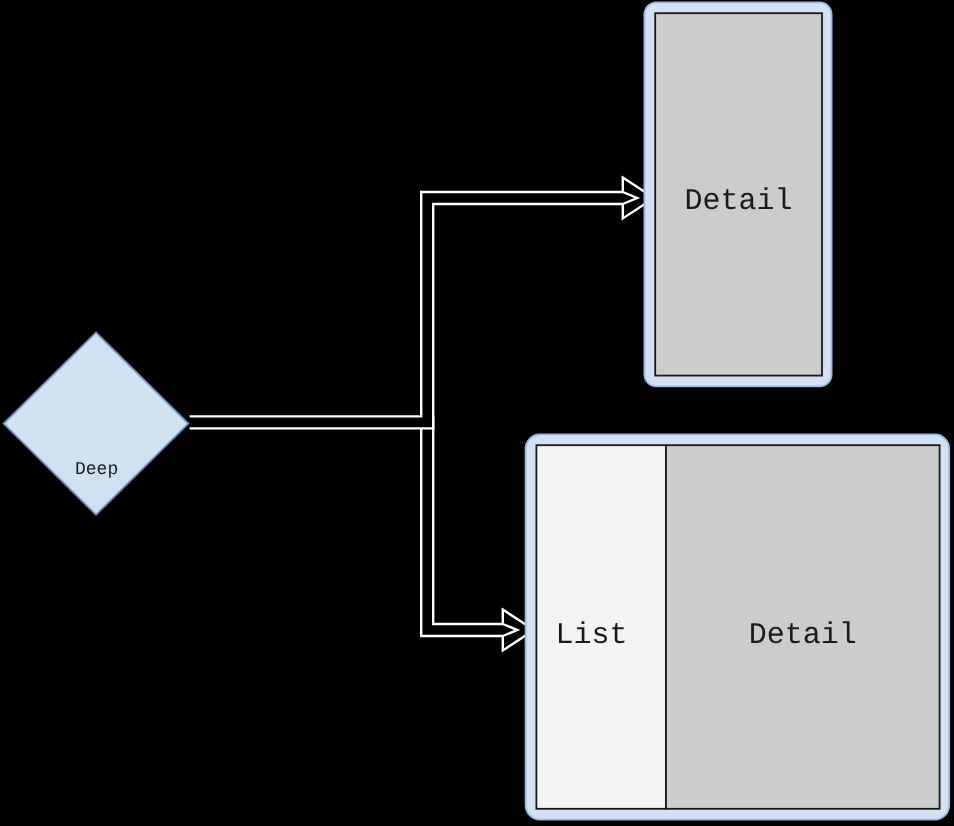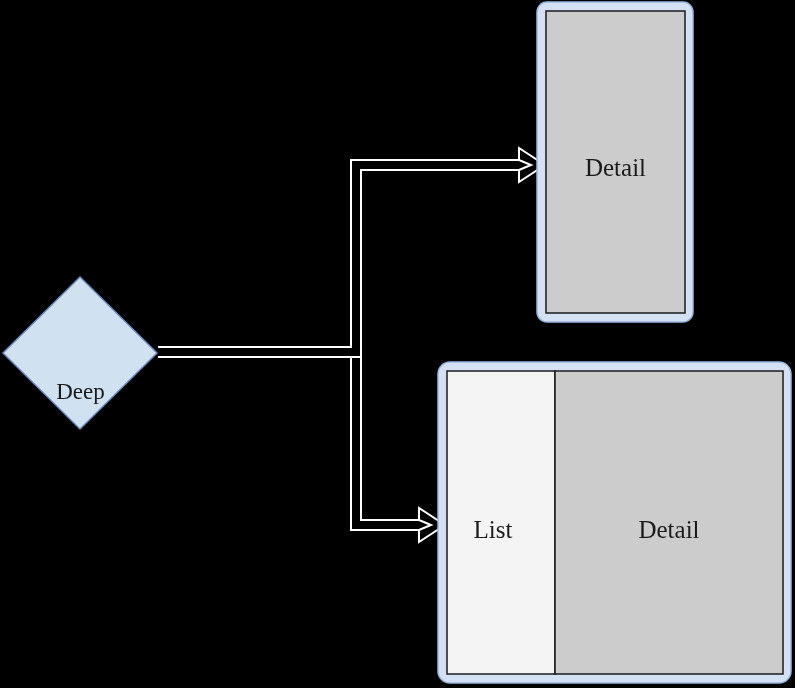--- a/index.html
+++ b/index.html
@@ -18,29 +18,29 @@
   .svg-layer {
     position: absolute;
     left: 0;
     top: 0;
     width: 795px;
     height: 688px;
   }
   .node-label {
     position: absolute;
     color: #1a1a1a;
-    font-family: Liberation Serif, serif;
+    font-family: Liberation Mono, monospace;
     font-size: 25px;
     line-height: 29px;
     text-align: center;
     white-space: pre;
     pointer-events: none;
   }
   .diamond-label {
-    font-size: 23px;
+    font-size: 15px;
     line-height: 26px;
   }
 </style>
 </head>
 <body>
 
 <div id="canvas">
 
   <svg class="svg-layer" viewBox="0 0 795 688">
 

